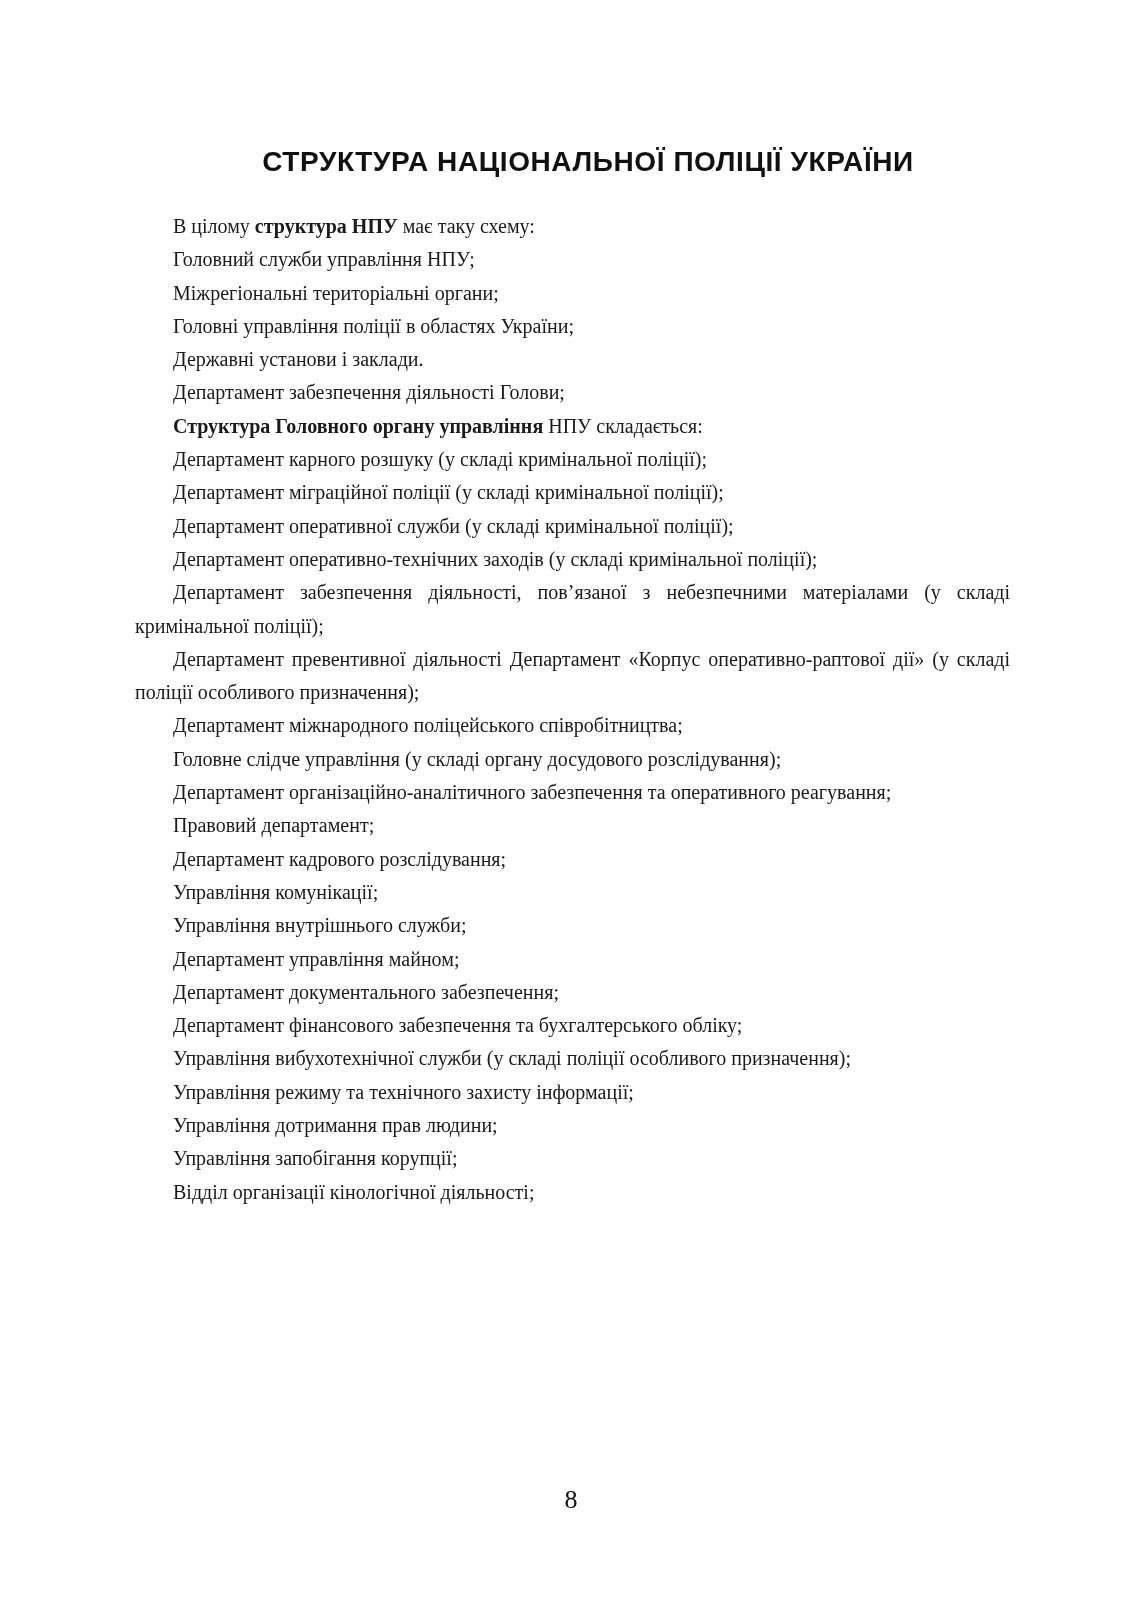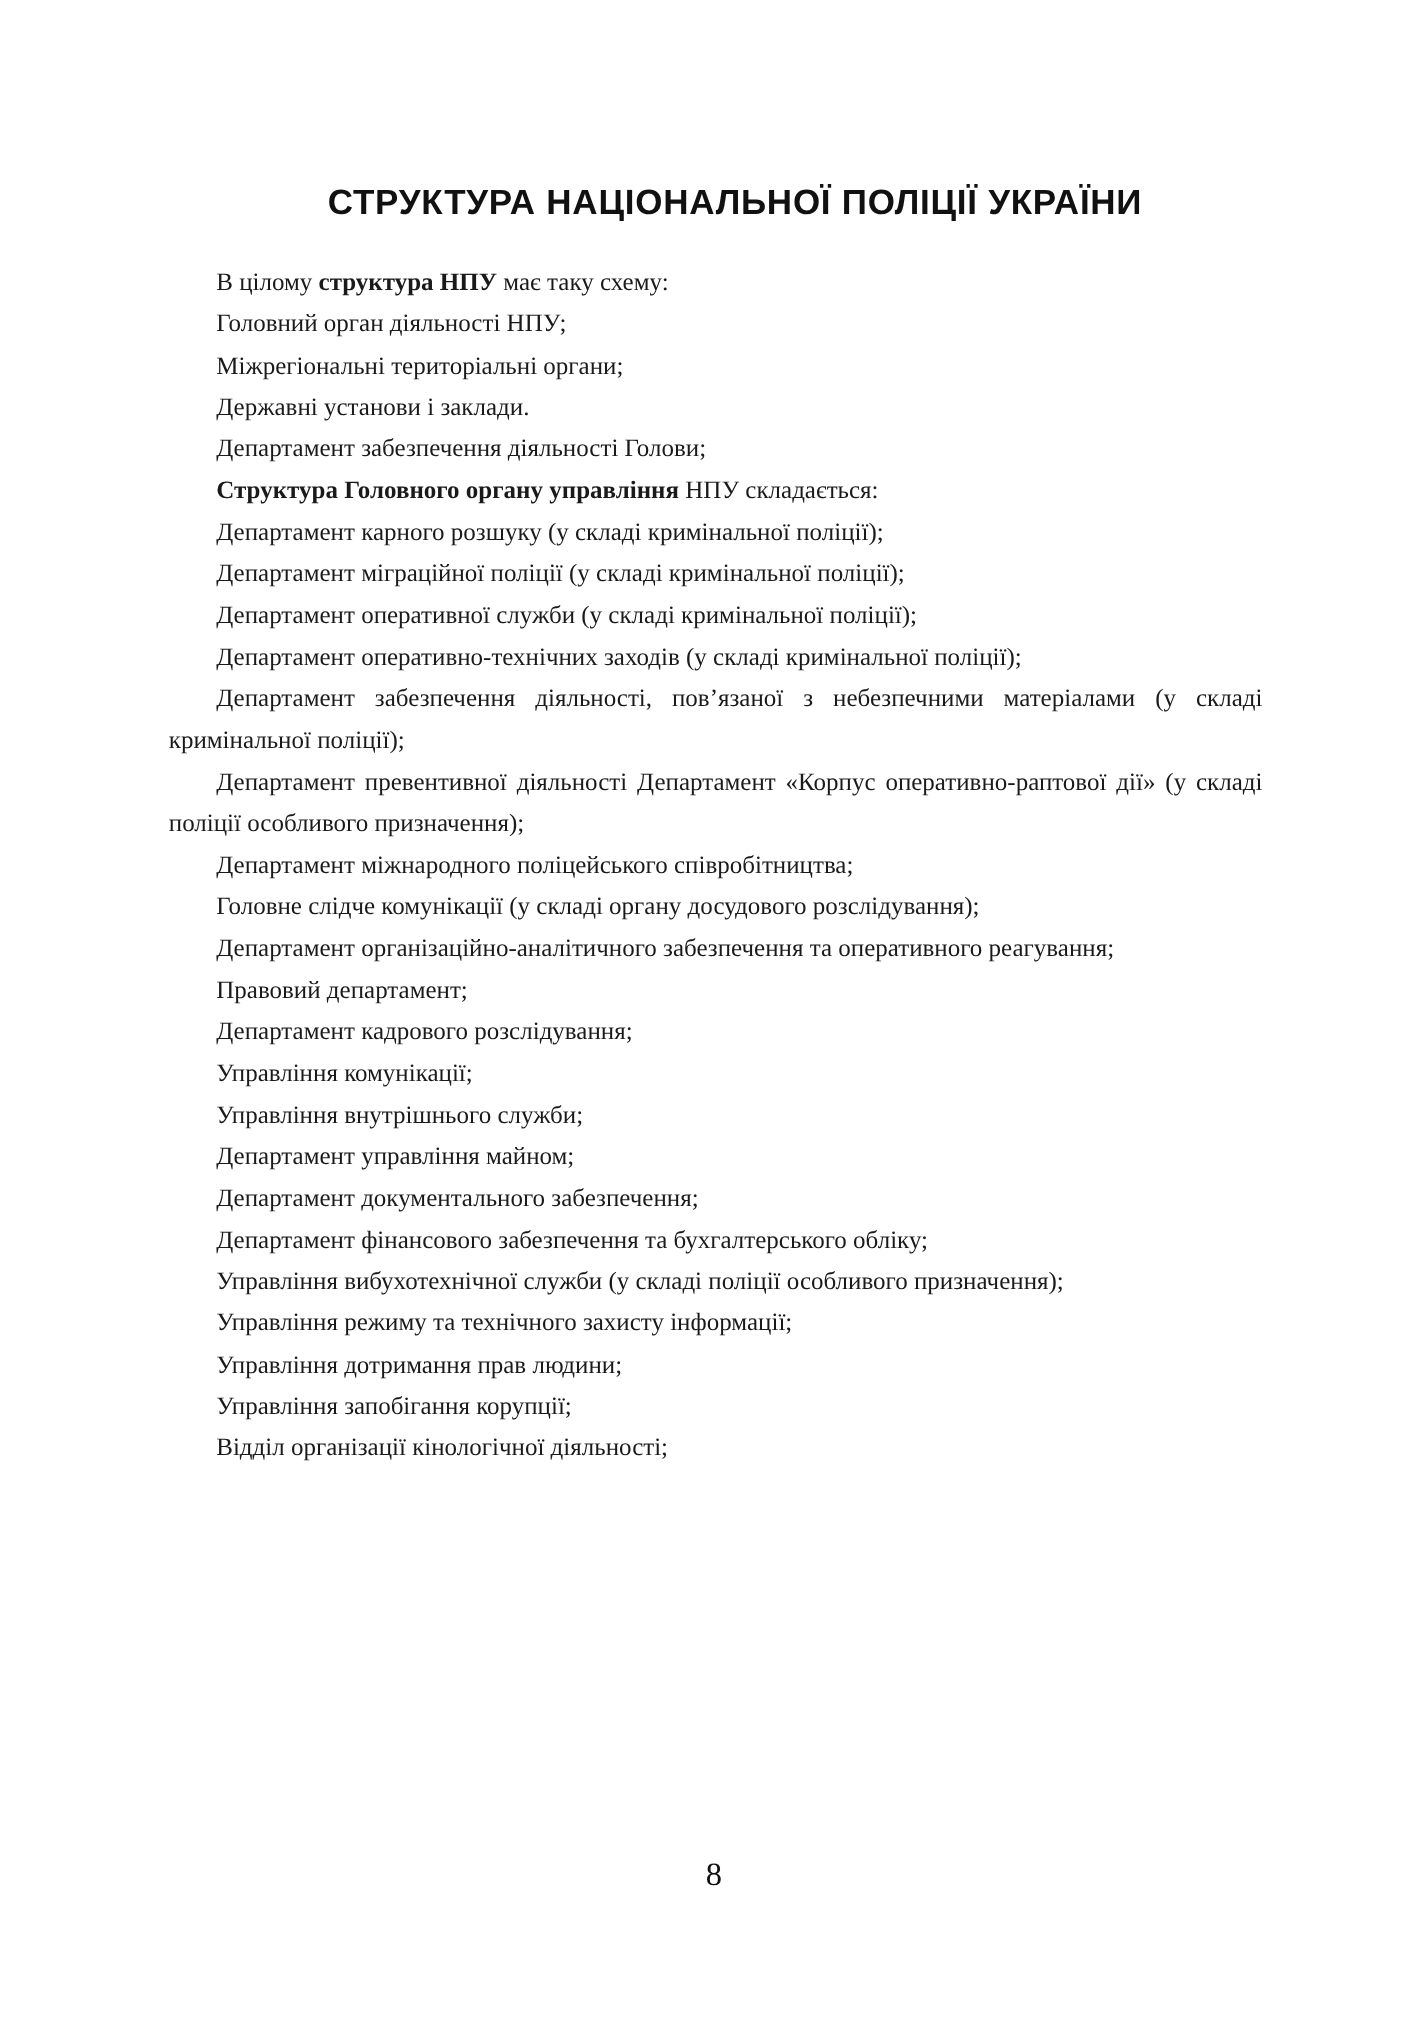--- a/index.html
+++ b/index.html
@@ -52,33 +52,34 @@
   }
 </style>
 </head>
 <body>
 
 <div class="page">
   <h1 class="title">СТРУКТУРА НАЦІОНАЛЬНОЇ ПОЛІЦІЇ УКРАЇНИ</h1>
 
   <div class="body">
       <p class="para"><span>В цілому </span><span class="bold">структура НПУ</span><span> має таку схему:</span></p>
-      <p class="para"><span>Головний орган діяльності НПУ;</span></p>
+      <p class="para"><span>Головний служби управління НПУ;</span></p>
       <p class="para"><span>Міжрегіональні територіальні органи;</span></p>
+      <p class="para"><span>Головні управління поліції в областях України;</span></p>
       <p class="para"><span>Державні установи і заклади.</span></p>
       <p class="para"><span>Департамент забезпечення діяльності Голови;</span></p>
       <p class="para"><span class="bold">Структура Головного органу управління</span><span> НПУ складається:</span></p>
       <p class="para"><span>Департамент карного розшуку (у складі кримінальної поліції);</span></p>
       <p class="para"><span>Департамент міграційної поліції (у складі кримінальної поліції);</span></p>
       <p class="para"><span>Департамент оперативної служби (у складі кримінальної поліції);</span></p>
       <p class="para"><span>Департамент оперативно-технічних заходів (у складі кримінальної поліції);</span></p>
       <p class="para"><span>Департамент забезпечення діяльності, пов’язаної з небезпечними матеріалами (у складі кримінальної поліції);</span></p>
       <p class="para"><span>Департамент превентивної діяльності Департамент «Корпус оперативно-раптової дії» (у складі поліції особливого призначення);</span></p>
       <p class="para"><span>Департамент міжнародного поліцейського співробітництва;</span></p>
-      <p class="para"><span>Головне слідче комунікації (у складі органу досудового розслідування);</span></p>
+      <p class="para"><span>Головне слідче управління (у складі органу досудового розслідування);</span></p>
       <p class="para"><span>Департамент організаційно-аналітичного забезпечення та оперативного реагування;</span></p>
       <p class="para"><span>Правовий департамент;</span></p>
       <p class="para"><span>Департамент кадрового розслідування;</span></p>
       <p class="para"><span>Управління комунікації;</span></p>
       <p class="para"><span>Управління внутрішнього служби;</span></p>
       <p class="para"><span>Департамент управління майном;</span></p>
       <p class="para"><span>Департамент документального забезпечення;</span></p>
       <p class="para"><span>Департамент фінансового забезпечення та бухгалтерського обліку;</span></p>
       <p class="para"><span>Управління вибухотехнічної служби (у складі поліції особливого призначення);</span></p>
       <p class="para"><span>Управління режиму та технічного захисту інформації;</span></p>

